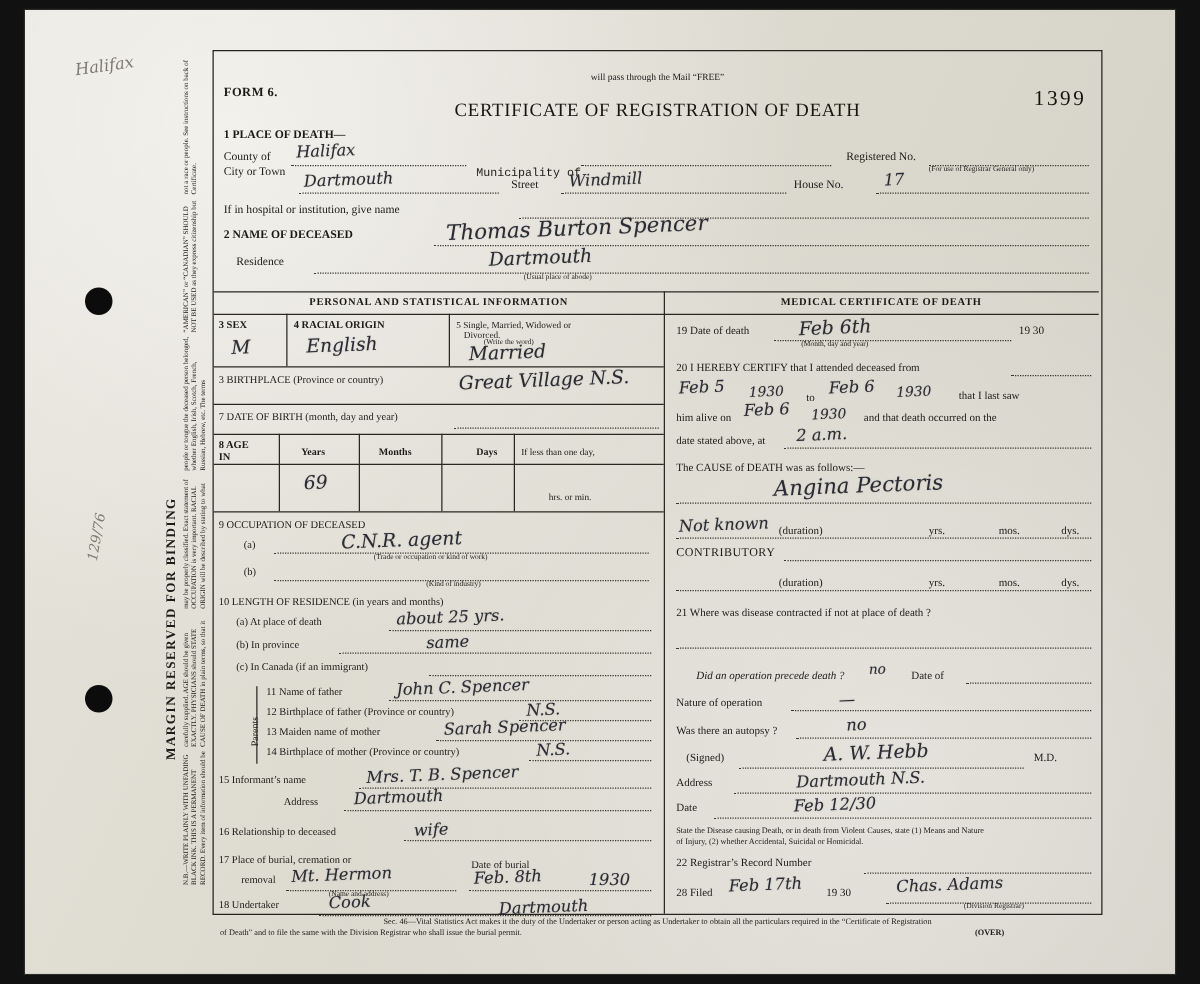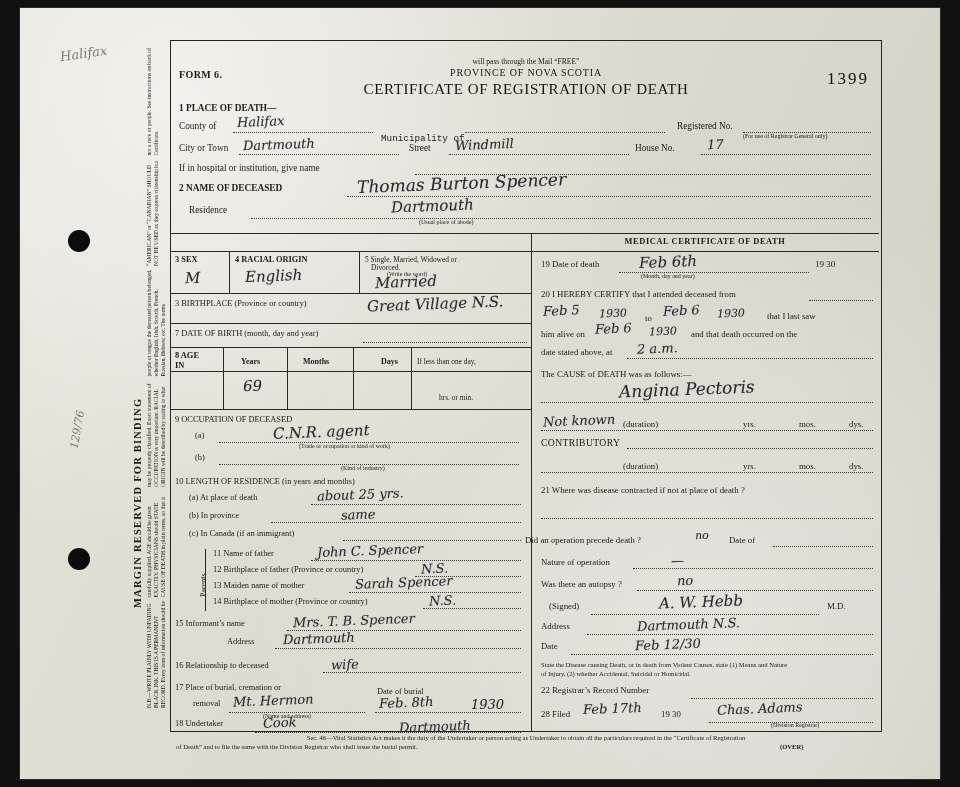--- a/index.html
+++ b/index.html
@@ -64,39 +64,38 @@
     <div class="vert tiny" style="left:126px;top:700px;transform:rotate(-90deg);width:660px;white-space:normal;column-count:6;column-gap:3px;height:44px;">N.B.—WRITE PLAINLY WITH UNFADING BLACK INK. THIS IS A PERMANENT RECORD. Every item of information should be carefully supplied. AGE should be given EXACTLY. PHYSICIANS should STATE CAUSE OF DEATH in plain terms, so that it may be properly classified. Exact statement of OCCUPATION is very important. RACIAL ORIGIN will be described by stating to what people or tongue the deceased person belonged, whether English, Irish, Scotch, French, Russian, Hebrew, etc. The terms “AMERICAN” or “CANADIAN” SHOULD NOT BE USED as they express citizenship but not a race or people. See instructions on back of Certificate.</div>
 
     <div class="pencil" style="left:40px;top:38px;font-size:13px;">Halifax</div>
     <div class="pencil" style="left:38px;top:415px;font-size:11px;transform:rotate(-80deg);">129/76</div>
 
     <div class="form">
 
       <div class="hdr topnote" style="top:16px;">will pass through the Mail “FREE”</div>
 
       <div class="form6">FORM 6.</div>
-      <div class="prov">PROVINCE OF NOVA SCOTIA</div>
       <div class="title">CERTIFICATE OF REGISTRATION OF DEATH</div>
       <div class="regno">1399</div>
 
       <div class="lbl b" style="left:8px;top:62px;">1 PLACE OF DEATH—</div>
 
       <div class="lbl" style="left:8px;top:80px;">County of</div>
       <div class="dots" style="left:62px;top:90px;width:140px;"></div>
       <div class="hw md" style="left:66px;top:73px;">Halifax</div>
 
       <div class="lbl" style="left:210px;top:92px;font-family:Liberation Mono, monospace;">Municipality of</div>
       <div class="dots" style="left:294px;top:90px;width:200px;"></div>
       <div class="hw sm" style="left:300px;top:76px;"></div>
 
       <div class="lbl" style="left:506px;top:80px;">Registered No.</div>
       <div class="dots" style="left:572px;top:90px;width:128px;"></div>
       <div class="lbl xs" style="left:572px;top:92px;">(For use of Registrar General only)</div>
 
-      <div class="lbl" style="left:8px;top:102px;">City or Town</div>
+      <div class="lbl" style="left:8px;top:92px;">City or Town</div>
       <div class="dots" style="left:68px;top:112px;width:160px;"></div>
       <div class="hw md" style="left:72px;top:96px;">Dartmouth</div>
 
       <div class="lbl" style="left:238px;top:102px;">Street</div>
       <div class="dots" style="left:278px;top:112px;width:180px;"></div>
       <div class="hw md" style="left:284px;top:96px;">Windmill</div>
 
       <div class="lbl" style="left:464px;top:102px;">House No.</div>
       <div class="dots" style="left:530px;top:112px;width:170px;"></div>
       <div class="hw md" style="left:536px;top:96px;">17</div>
@@ -110,20 +109,21 @@
 
       <div class="lbl" style="left:18px;top:164px;">Residence</div>
       <div class="dots" style="left:80px;top:176px;width:620px;"></div>
       <div class="hw lg" style="left:220px;top:156px;">Dartmouth</div>
       <div class="lbl xs" style="left:248px;top:178px;">(Usual place of abode)</div>
 
       <div class="line vline" style="left:360px;top:192px;height:498px;"></div>
       <div class="line hline" style="left:0px;top:192px;width:708px;"></div>
       <div class="line hline" style="left:0px;top:210px;width:708px;"></div>
 
+      <div class="secthead" style="left:0px;top:196px;width:360px;">PERSONAL AND STATISTICAL INFORMATION</div>
       <div class="secthead" style="left:360px;top:196px;width:348px;">MEDICAL CERTIFICATE OF DEATH</div>
 
       <div class="line hline" style="left:0px;top:252px;width:360px;"></div>
       <div class="line vline" style="left:58px;top:210px;height:42px;"></div>
       <div class="line vline" style="left:188px;top:210px;height:42px;"></div>
 
       <div class="lbl b" style="left:4px;top:214px;font-size:8.4px;">3 SEX</div>
       <div class="hw lg" style="left:14px;top:228px;">M</div>
 
       <div class="lbl b" style="left:64px;top:214px;font-size:8.4px;">4 RACIAL ORIGIN</div>
@@ -269,21 +269,21 @@
 
       <div class="dots" style="left:370px;top:430px;width:332px;"></div>
       <div class="lbl" style="left:452px;top:420px;font-size:8.8px;">(duration)</div>
       <div class="lbl" style="left:572px;top:420px;font-size:8.8px;">yrs.</div>
       <div class="lbl" style="left:628px;top:420px;font-size:8.8px;">mos.</div>
       <div class="lbl" style="left:678px;top:420px;font-size:8.8px;">dys.</div>
 
       <div class="lbl" style="left:370px;top:444px;font-size:8.8px;">21 Where was disease contracted if not at place of death ?</div>
       <div class="dots" style="left:370px;top:476px;width:332px;"></div>
 
-      <div class="lbl" style="left:354px;top:494px;font-size:8.8px;">Did an operation precede death ?</div>
+      <div class="lbl" style="left:386px;top:494px;font-size:8.8px;font-style:italic;">Did an operation precede death ?</div>
       <div class="hw sm" style="left:524px;top:488px;">no</div>
       <div class="lbl" style="left:558px;top:494px;font-size:8.8px;">Date of</div>
       <div class="dots" style="left:602px;top:504px;width:100px;"></div>
 
       <div class="lbl" style="left:370px;top:516px;font-size:8.8px;">Nature of operation</div>
       <div class="dots" style="left:462px;top:526px;width:240px;"></div>
       <div class="hw md" style="left:500px;top:512px;">—</div>
 
       <div class="lbl" style="left:370px;top:538px;font-size:8.8px;">Was there an autopsy ?</div>
       <div class="dots" style="left:466px;top:548px;width:236px;"></div>

